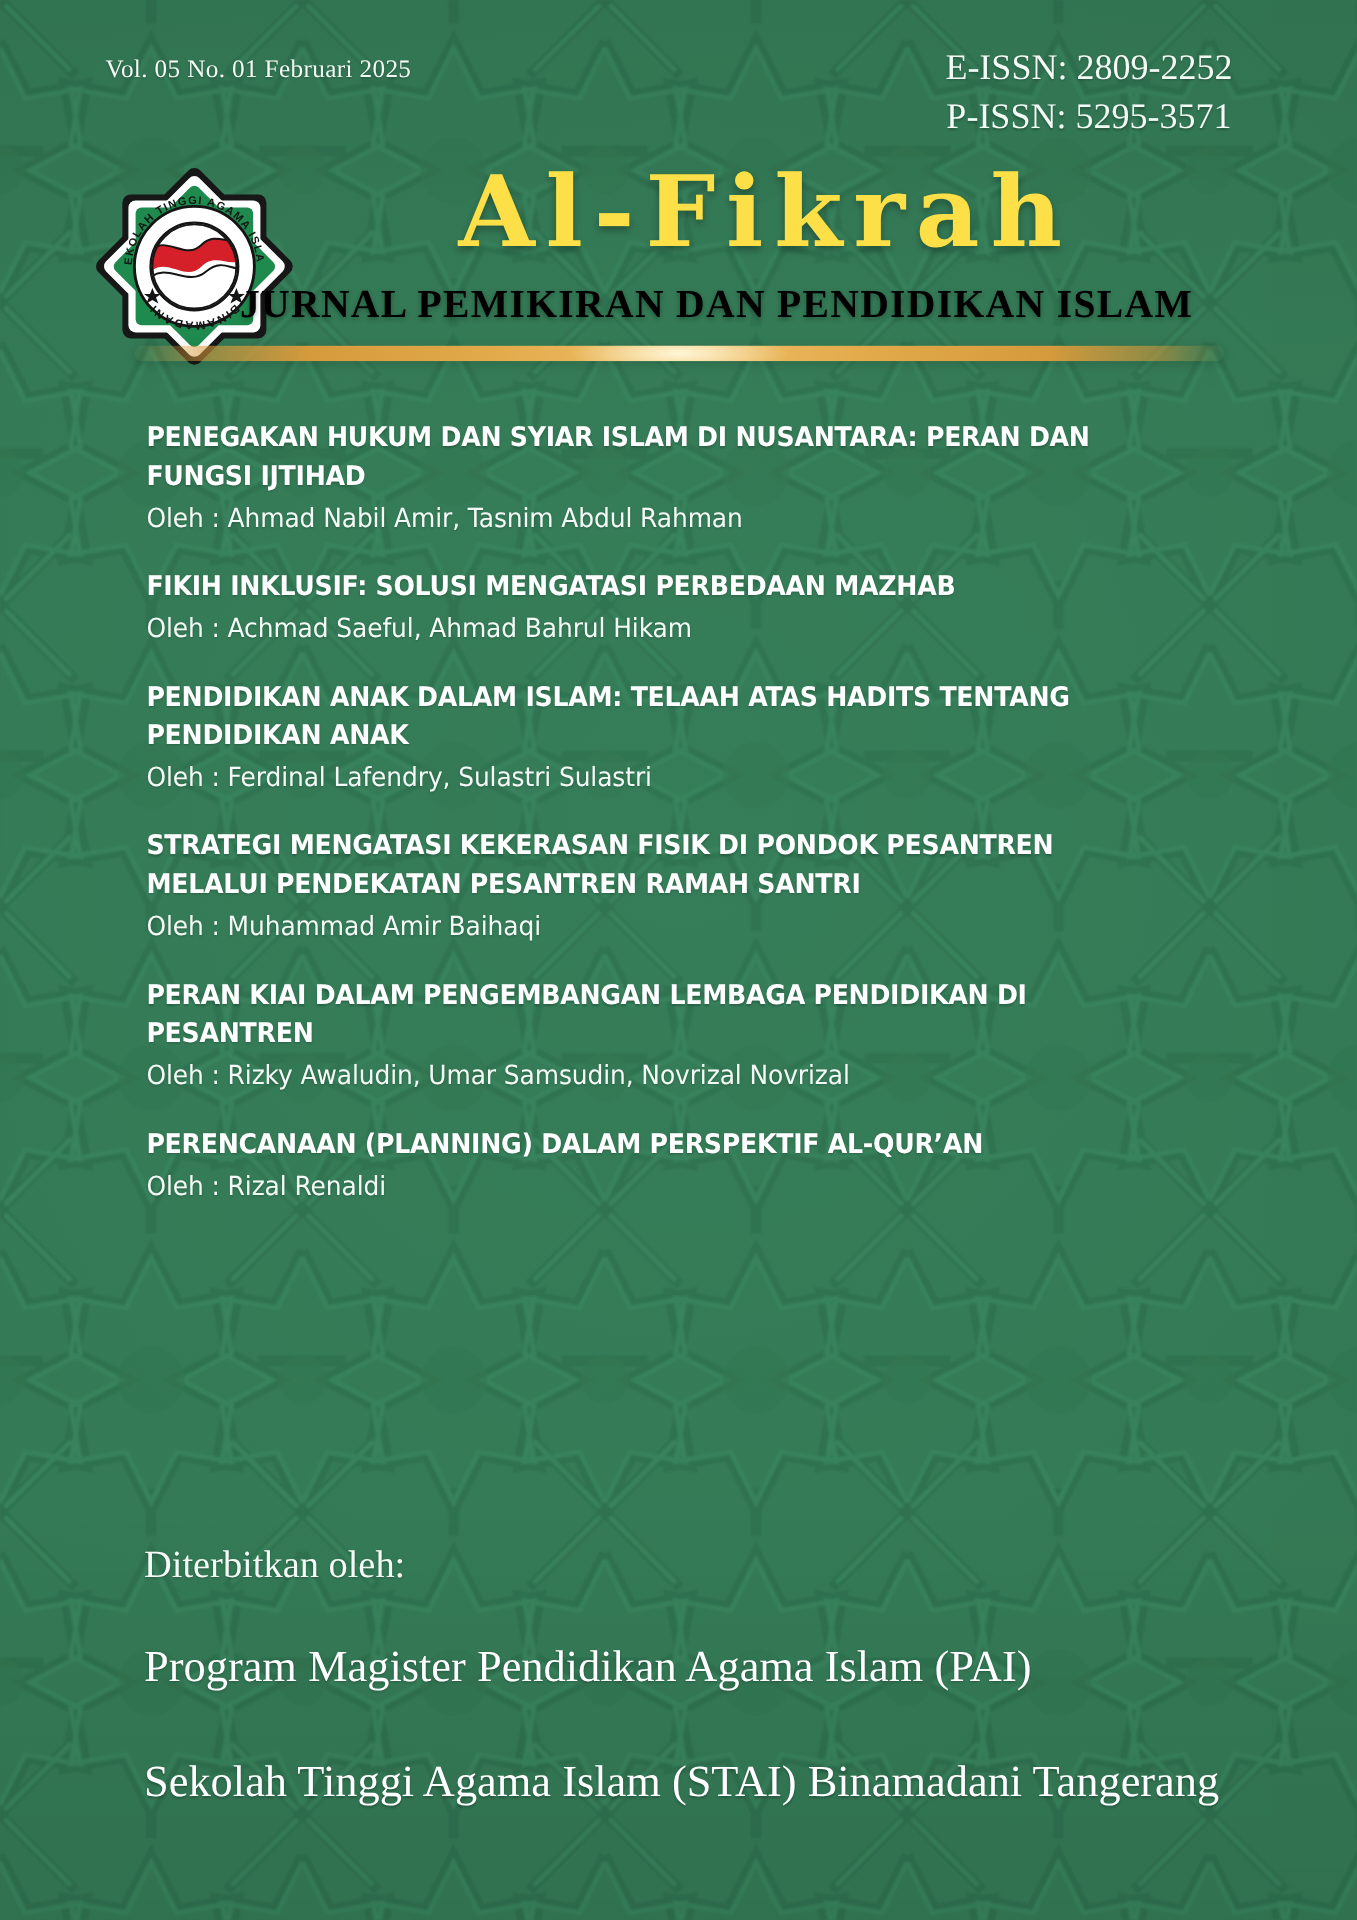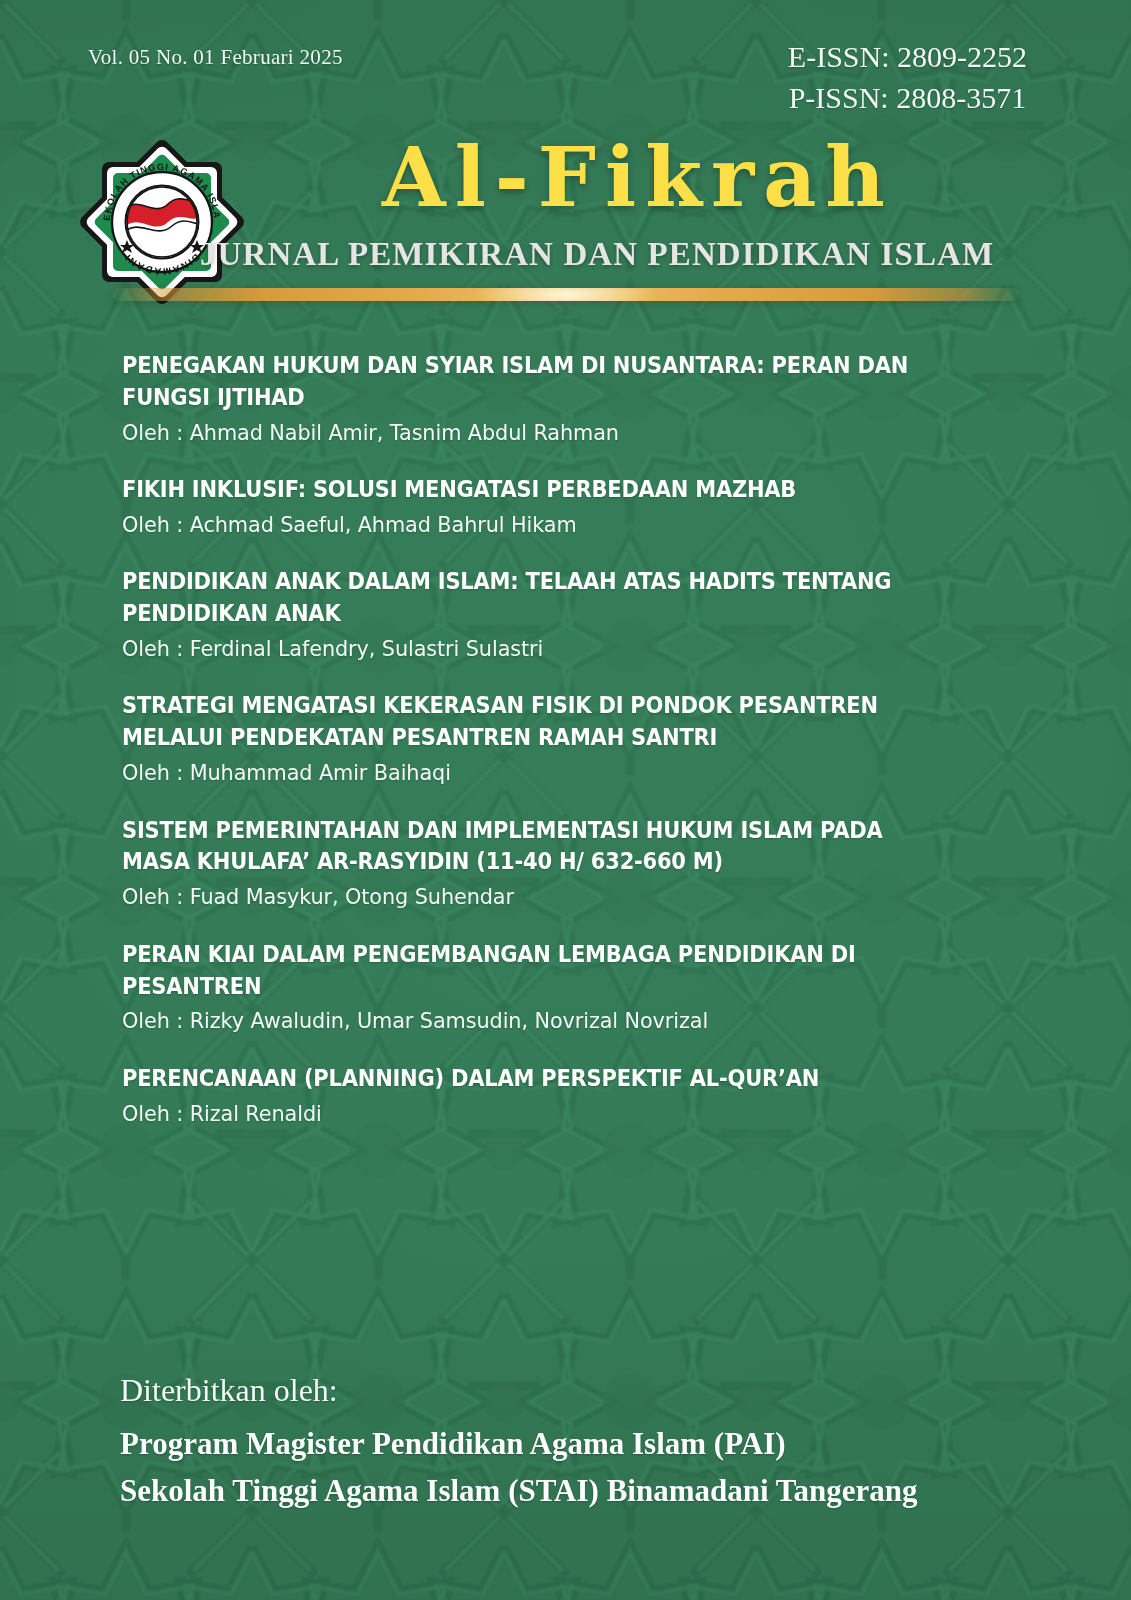--- a/index.html
+++ b/index.html
@@ -103,21 +103,21 @@
   .journal-subtitle {
     position: absolute;
     left: 200px;
     top: 108px;
     width: 760px;
     text-align: center;
     font-family: "Liberation Serif", serif;
     font-size: 33px;
     font-weight: 700;
     letter-spacing: 1.1px;
-    color: #e5e5e5;
+    color: #000000;
     text-shadow: 0 2px 4px rgba(0,0,0,0.30);
     white-space: nowrap;
   }
 
   .gold-rule {
     position: absolute;
     left: 112px;
     top: 288px;
     width: 908px;
     height: 13px;
@@ -182,26 +182,27 @@
     font-family: "Liberation Serif", serif;
     font-size: 32px;
     font-weight: 400;
     color: #f4fbf6;
     text-shadow: 0 1px 2px rgba(0,0,0,0.26);
     margin-bottom: 11px;
     white-space: nowrap;
   }
   .publisher-line {
     font-family: "Liberation Serif", serif;
-    font-size: 31px;
-    font-weight: 700;
+    font-size: 37px;
+    font-weight: 400;
     line-height: 1.52;
     color: #ffffff;
     text-shadow: 0 1px 2px rgba(0,0,0,0.26);
     white-space: nowrap;
+    margin-top: 40px;
   }
 </style>
 </head>
 <body>
 
 <div class="cover">
 
   <div class="bg-pattern">
     <svg viewBox="0 0 1131 1600" preserveAspectRatio="xMidYMid slice" xmlns="http://www.w3.org/2000/svg">
       <defs>
@@ -242,21 +243,21 @@
   </div>
 
   <div class="bg-vignette"></div>
 
   <div class="content">
 
     <div class="vol-line">Vol. 05 No. 01 Februari 2025</div>
 
     <div class="issn-block">
       <div>E-ISSN: 2809-2252</div>
-      <div>P-ISSN: 2808-3571</div>
+      <div>P-ISSN: 5295-3571</div>
     </div>
 
     <div class="masthead">
 
       <div class="logo">
         <svg viewBox="0 0 172 172" xmlns="http://www.w3.org/2000/svg">
           <defs>
             <path id="arcTop" d="M 86 86 m -52 0 a 52 52 0 1 1 104 0" fill="none"></path>
             <path id="arcBottom" d="M 86 86 m 46 0 a 46 46 0 1 1 -92 0" fill="none"></path>
             <clipPath id="innerClip">
@@ -328,24 +329,20 @@
       <div class="article">
         <div class="article-title">PENDIDIKAN ANAK DALAM ISLAM: TELAAH ATAS HADITS TENTANG PENDIDIKAN ANAK</div>
         <div class="article-author">Oleh : Ferdinal Lafendry, Sulastri Sulastri</div>
       </div>
 
       <div class="article">
         <div class="article-title">STRATEGI MENGATASI KEKERASAN FISIK DI PONDOK PESANTREN MELALUI PENDEKATAN PESANTREN RAMAH SANTRI</div>
         <div class="article-author">Oleh : Muhammad Amir Baihaqi</div>
       </div>
 
-      <div class="article">
-        <div class="article-title">SISTEM PEMERINTAHAN DAN IMPLEMENTASI HUKUM ISLAM PADA MASA KHULAFA’ AR-RASYIDIN (11-40 H/ 632-660 M)</div>
-        <div class="article-author">Oleh : Fuad Masykur, Otong Suhendar</div>
-      </div>
 
       <div class="article">
         <div class="article-title">PERAN KIAI DALAM PENGEMBANGAN LEMBAGA PENDIDIKAN DI PESANTREN</div>
         <div class="article-author">Oleh : Rizky Awaludin, Umar Samsudin, Novrizal Novrizal</div>
       </div>
 
       <div class="article">
         <div class="article-title">PERENCANAAN (PLANNING) DALAM PERSPEKTIF AL-QUR’AN</div>
         <div class="article-author">Oleh : Rizal Renaldi</div>
       </div>

